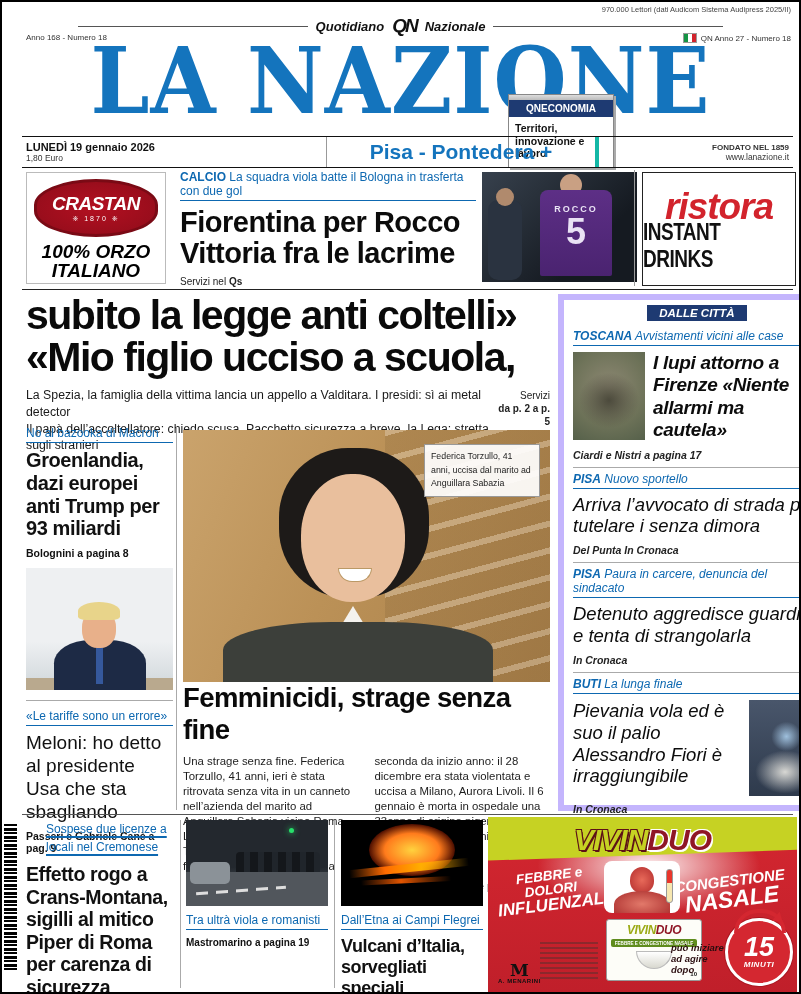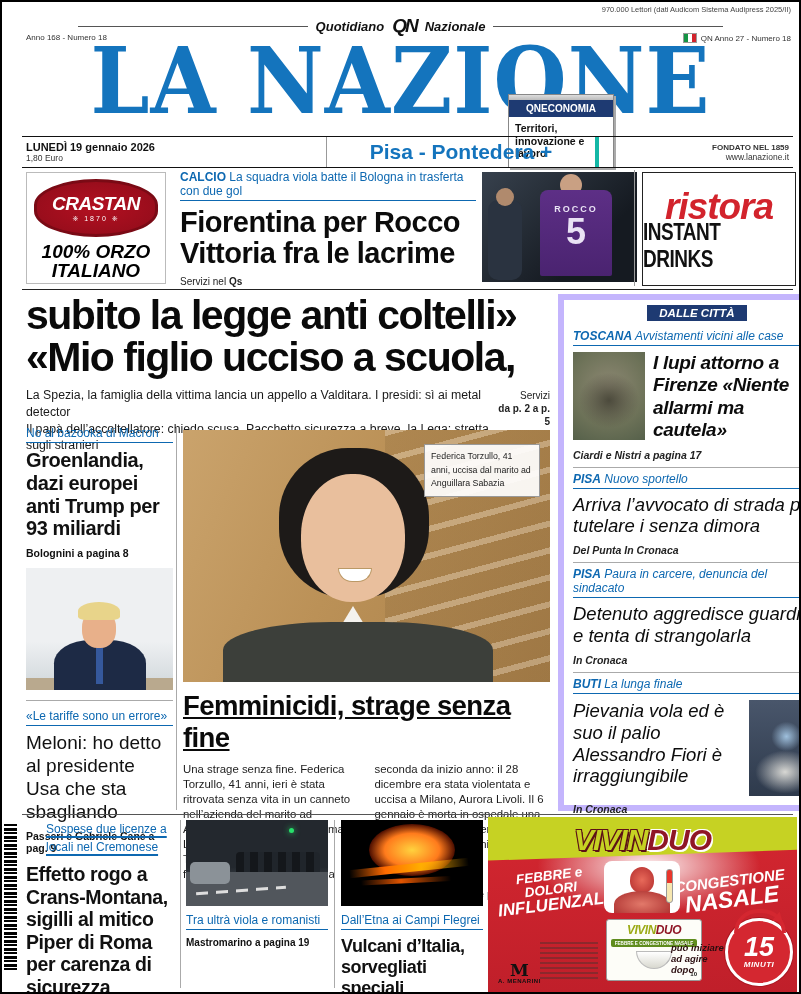--- a/index.html
+++ b/index.html
@@ -105,21 +105,21 @@
      linear-gradient(115deg,#caa36c 0%,#bb9157 45%,#a87f49 100%);}
   .fphoto .stair{position:absolute;right:0;top:0;width:45%;height:100%;
      background:repeating-linear-gradient(165deg,rgba(255,255,255,.25) 0 6px,rgba(120,90,50,.2) 6px 26px);}
   .fphoto .hair{position:absolute;left:96px;top:18px;width:150px;height:150px;border-radius:46%;background:#1d1a18;}
   .fphoto .face{position:absolute;left:118px;top:44px;width:104px;height:128px;border-radius:48%;background:#e9bf9d;}
   .fphoto .smile{position:absolute;left:155px;top:138px;width:32px;height:12px;border-radius:0 0 20px 20px;background:#fff;border:1px solid #b96;}
   .fphoto .collar{position:absolute;left:130px;top:176px;width:80px;height:66px;background:#f4f2ee;clip-path:polygon(50% 0,100% 100%,0 100%);}
   .fphoto .jacket{position:absolute;left:40px;top:192px;width:270px;height:70px;border-radius:40% 40% 0 0;background:#3c3f3a;}
   .fcap{position:absolute;right:10px;top:14px;width:102px;background:rgba(255,255,255,.92);border:1px solid #999;
         font-size:8.8px;line-height:1.55;padding:5px 6px;color:#222;}
-  .f-h{font-size:27.5px;font-weight:900;letter-spacing:-0.6px;margin-top:8px;color:#0a0a0a;text-decoration:underline;}
+  .f-h{font-size:27.5px;font-weight:900;letter-spacing:-0.6px;margin-top:0;color:#0a0a0a;}
   .f-body{margin-top:8px;font-size:11.4px;line-height:1.32;color:#1c1c1c;column-count:2;column-gap:16px;text-align:left;}
   .f-by{text-align:right;font-size:11px;font-weight:800;margin-top:6px;}
   
   .bot-rule{top:812px;left:20px;right:6px;border-top:1px solid #555;}
   .barcode{top:822px;left:2px;width:13px;height:148px;
      background:repeating-linear-gradient(to bottom,#000 0 2px,#fff 2px 4px,#000 4px 7px,#fff 7px 8px);}
   .b1{top:818px;left:24px;width:149px;}
   .kick2{font-size:12px;color:#0d68b1;line-height:1.5;margin-left:20px;}
   .kick2 span{text-decoration:underline;text-decoration-thickness:1.5px;text-underline-offset:3px;text-decoration-color:#0d68b1;}
   .b1-h{font-size:19.5px;font-weight:800;line-height:1.16;letter-spacing:-0.4px;margin-top:7px;}

